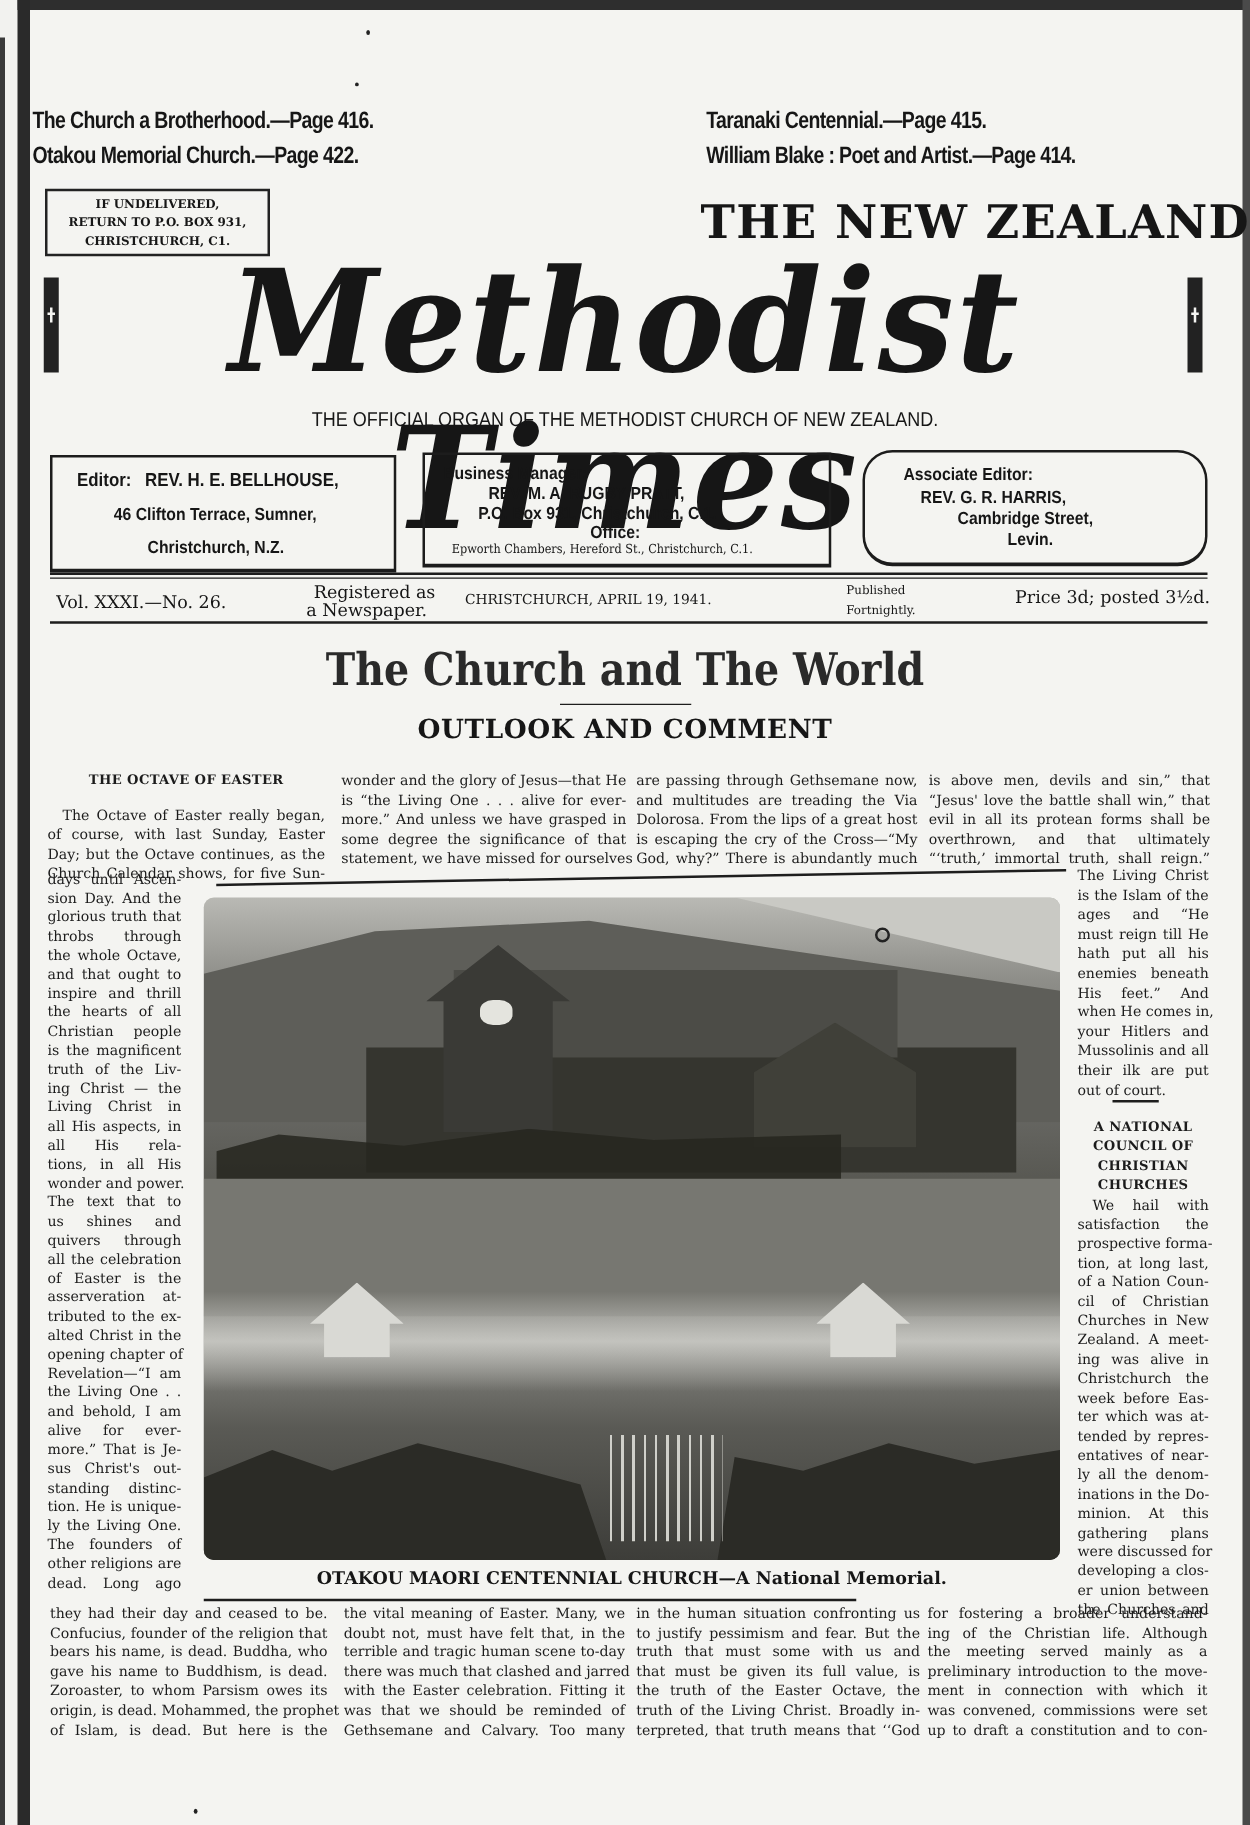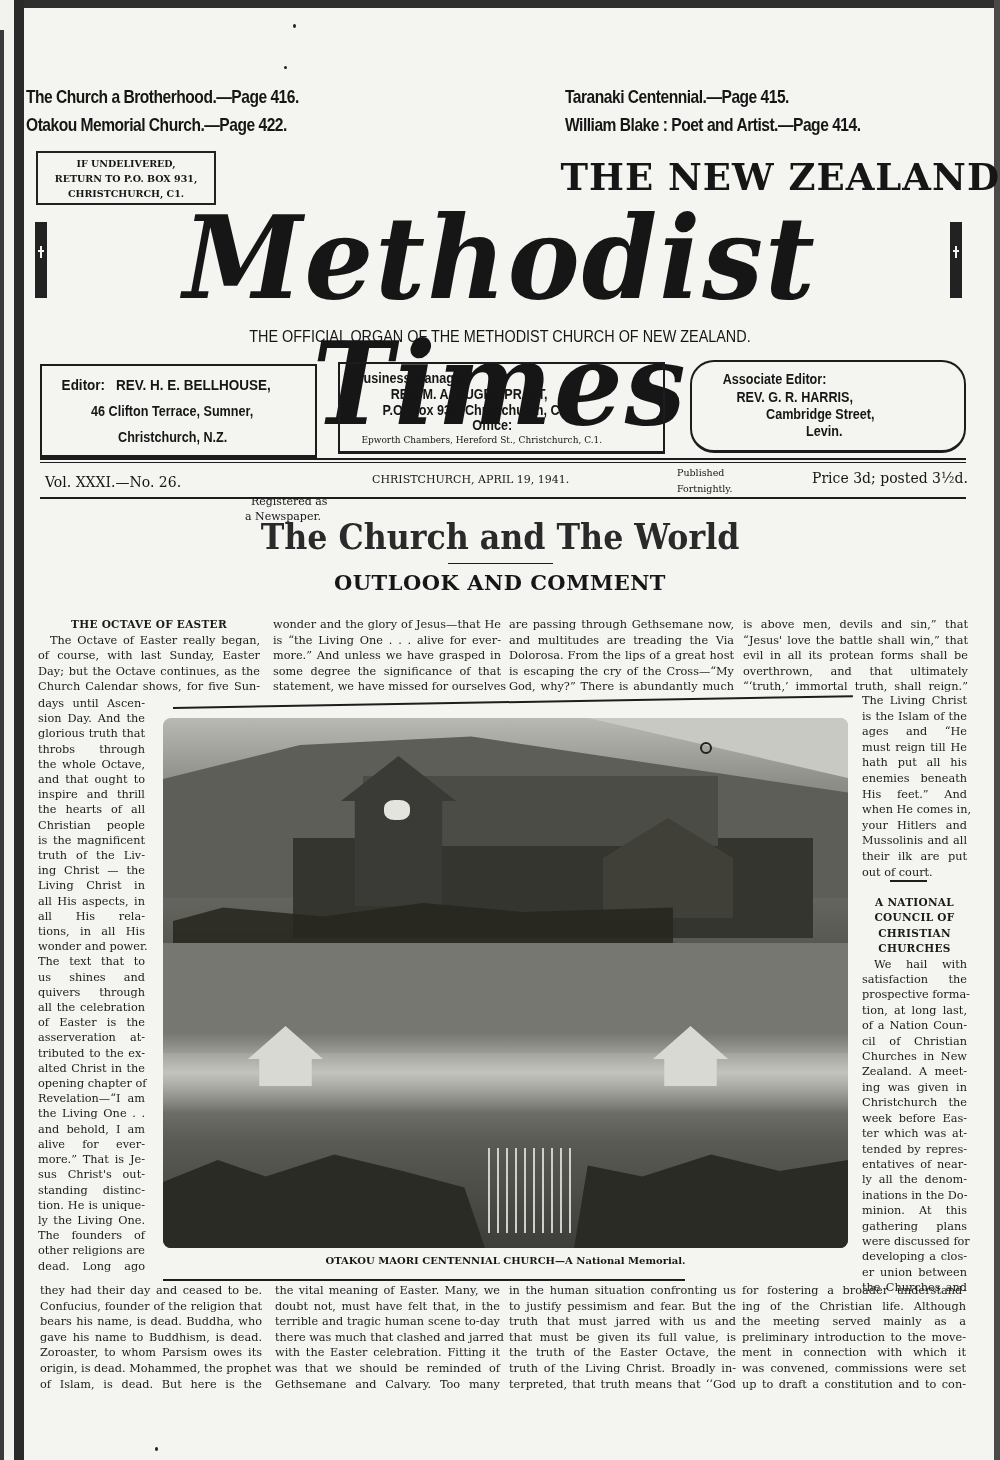--- a/index.html
+++ b/index.html
@@ -65,21 +65,21 @@
   .photo .building { position: absolute; left: 130px; top: 120px; width: 520px; height: 100px; background: #35352f; }
   .photo .crowd { position: absolute; left: 10px; top: 185px; width: 500px; height: 45px; background: #26261f; opacity: 0.85; clip-path: polygon(0 40%, 10% 10%, 30% 30%, 50% 0, 70% 20%, 100% 10%, 100% 100%, 0 100%); }
   .photo .bank { position: absolute; left: 0; top: 225px; width: 685px; height: 110px; background: #777771; }
   .photo .fog { position: absolute; left: 0; top: 315px; width: 685px; height: 80px; background: linear-gradient(rgba(200,200,195,0), rgba(210,210,205,0.8), rgba(200,200,195,0)); }
   .photo .memorial { position: absolute; top: 308px; width: 75px; height: 60px; background: #d9d9d4; clip-path: polygon(50% 0, 100% 55%, 85% 55%, 85% 100%, 15% 100%, 15% 55%, 0 55%); }
   .photo .gate { position: absolute; left: 325px; top: 430px; width: 90px; height: 85px;
                  background: repeating-linear-gradient(90deg, #d0d0ca 0 2px, transparent 2px 9px); }
   .photo .people { position: absolute; left: 0; top: 420px; width: 685px; height: 110px; background: #2b2b26;
                    clip-path: polygon(0 40%, 8% 20%, 15% 35%, 25% 15%, 35% 30%, 44% 45%, 47% 100%, 60% 100%, 62% 25%, 70% 35%, 80% 15%, 90% 30%, 100% 20%, 100% 100%, 0 100%); }
 
-  .caption { position: absolute; left: 163px; top: 1255px; width: 685px; text-align: center; font-family: "DejaVu Serif", serif; font-weight: bold; font-size: 10px; }
+  .caption { position: absolute; left: 163px; top: 1255px; width: 685px; text-align: center; font-family: "DejaVu Serif", serif; font-weight: bold; font-size: 14px; }
 
   .speck { position: absolute; background: #222; border-radius: 50%; }
 </style>
 </head>
 <body>
 
 <div class="top-edge"></div>
 <div class="binding-thin"></div>
 <div class="paper"></div>
 <div class="binding"></div>
@@ -124,38 +124,38 @@
   <span class="ln" style="position:absolute;left:38px;top:27px;font-size:14px;">REV. G. R. HARRIS,</span>
   <span class="ln" style="position:absolute;left:68px;top:44px;font-size:14px;">Cambridge Street,</span>
   <span class="ln" style="position:absolute;left:112px;top:61px;font-size:14px;">Levin.</span>
 </div>
 
 <div class="rule" style="left:40px;top:458px;width:926px;height:2px;"></div>
 <div class="rule" style="left:40px;top:462px;width:926px;height:1px;"></div>
 <div class="rule" style="left:40px;top:497px;width:926px;height:2px;"></div>
 
 <div class="infobar" style="left:45px;top:474px;font-size:14px;">Vol. XXXI.—No. 26.</div>
-<div class="infobar" style="left:245px;top:494px;font-size:11px;line-height:15px;">
+<div class="infobar" style="left:245px;top:467px;font-size:14px;line-height:15px;">
   <div style="padding-left:6px;">Registered as</div>
   <div>a Newspaper.</div>
 </div>
 <div class="infobar" style="left:372px;top:473px;font-size:11px;">CHRISTCHURCH, APRIL 19, 1941.</div>
 <div class="infobar" style="left:677px;top:465px;font-size:9.5px;line-height:16px;">
   <div>Published</div>
   <div>Fortnightly.</div>
 </div>
 <div class="infobar" style="left:812px;top:470px;font-size:14px;">Price 3d; posted 3½d.</div>
 
 <div class="headline">The Church and The World</div>
 <div class="rule" style="left:448px;top:563px;width:105px;height:1px;"></div>
 <div class="subhead">OUTLOOK AND COMMENT</div>
 
 <div class="col" style="left:38px;top:617px;width:222px;">
   <span class="sect-head">THE OCTAVE OF EASTER</span>
-  <span class="ln" style="padding-left:12px;">The Octave of Easter really began,</span>
+  <span class="ln" style="padding-left:12px;margin-top:12px;">The Octave of Easter really began,</span>
   <span class="ln">of course, with last Sunday, Easter</span>
   <span class="ln">Day; but the Octave continues, as the</span>
   <span class="ln">Church Calendar shows, for five Sun-</span>
 </div>
 
 <div class="col" style="left:38px;top:696px;width:107px;line-height:15.2px;">
   <span class="ln">days until Ascen-</span>
   <span class="ln">sion Day. And the</span>
   <span class="ln">glorious truth that</span>
   <span class="ln">throbs through</span>
@@ -244,21 +244,21 @@
   <span class="sect-head">CHRISTIAN</span>
   <span class="sect-head">CHURCHES</span>
   <span class="ln" style="padding-left:12px;">We hail with</span>
   <span class="ln">satisfaction the</span>
   <span class="ln">prospective forma-</span>
   <span class="ln">tion, at long last,</span>
   <span class="ln">of a Nation Coun-</span>
   <span class="ln">cil of Christian</span>
   <span class="ln">Churches in New</span>
   <span class="ln">Zealand. A meet-</span>
-  <span class="ln">ing was given in</span>
+  <span class="ln">ing was alive in</span>
   <span class="ln">Christchurch the</span>
   <span class="ln">week before Eas-</span>
   <span class="ln">ter which was at-</span>
   <span class="ln">tended by repres-</span>
   <span class="ln">entatives of near-</span>
   <span class="ln">ly all the denom-</span>
   <span class="ln">inations in the Do-</span>
   <span class="ln">minion. At this</span>
   <span class="ln">gathering plans</span>
   <span class="ln">were discussed for</span>
@@ -302,21 +302,21 @@
   <span class="ln">doubt not, must have felt that, in the</span>
   <span class="ln">terrible and tragic human scene to-day</span>
   <span class="ln">there was much that clashed and jarred</span>
   <span class="ln">with the Easter celebration. Fitting it</span>
   <span class="ln">was that we should be reminded of</span>
   <span class="ln">Gethsemane and Calvary. Too many</span>
 </div>
 <div class="col" style="left:509px;top:1283px;width:227px;">
   <span class="ln">in the human situation confronting us</span>
   <span class="ln">to justify pessimism and fear. But the</span>
-  <span class="ln">truth that must jarred with us and</span>
+  <span class="ln">truth that must some with us and</span>
   <span class="ln">that must be given its full value, is</span>
   <span class="ln">the truth of the Easter Octave, the</span>
   <span class="ln">truth of the Living Christ. Broadly in-</span>
   <span class="ln">terpreted, that truth means that ‘‘God</span>
 </div>
 <div class="col" style="left:742px;top:1283px;width:224px;">
   <span class="ln">for fostering a broader understand-</span>
   <span class="ln">ing of the Christian life. Although</span>
   <span class="ln">the meeting served mainly as a</span>
   <span class="ln">preliminary introduction to the move-</span>

